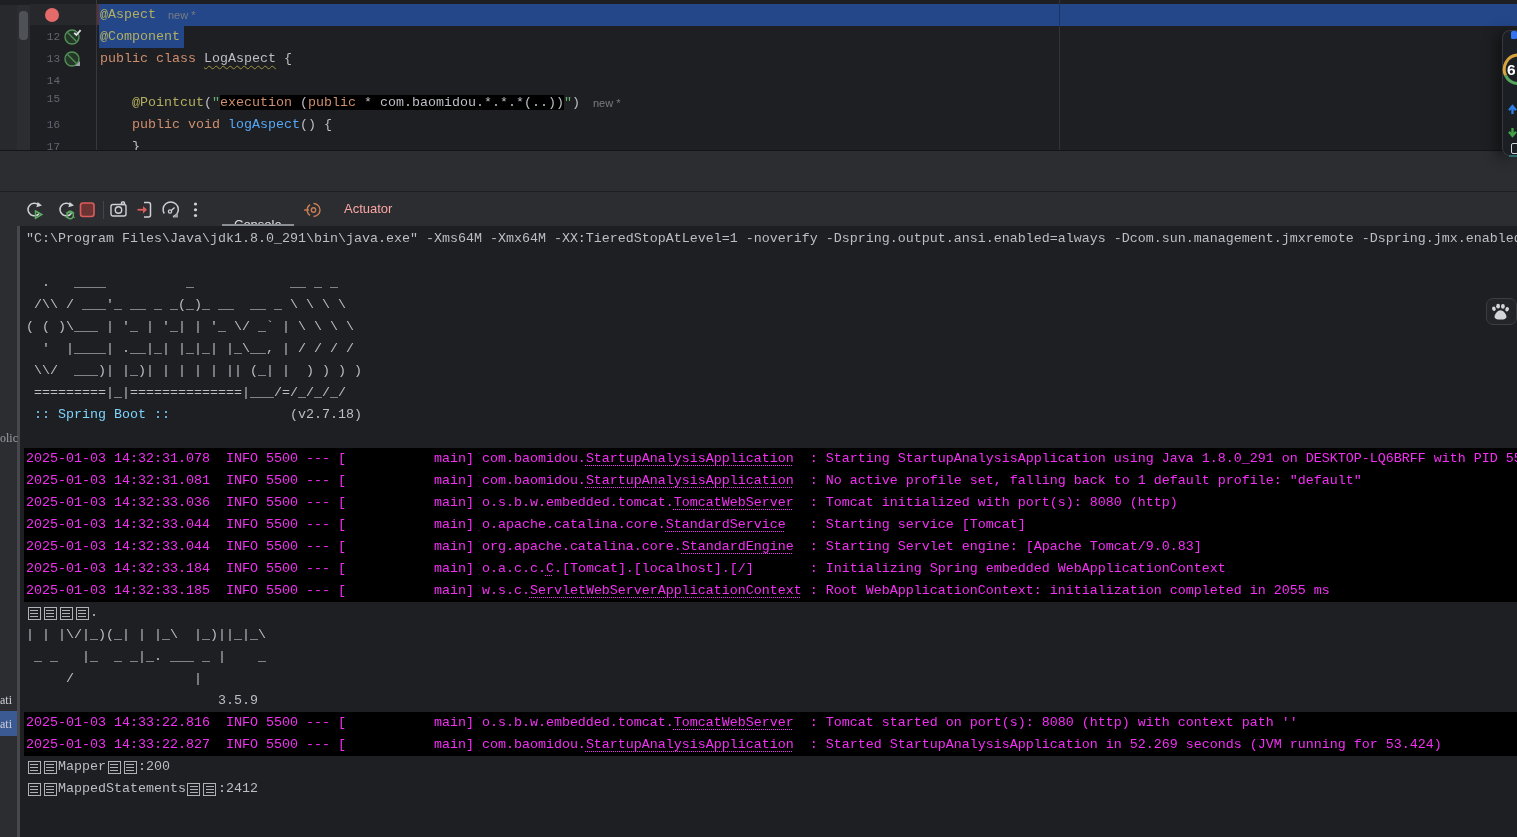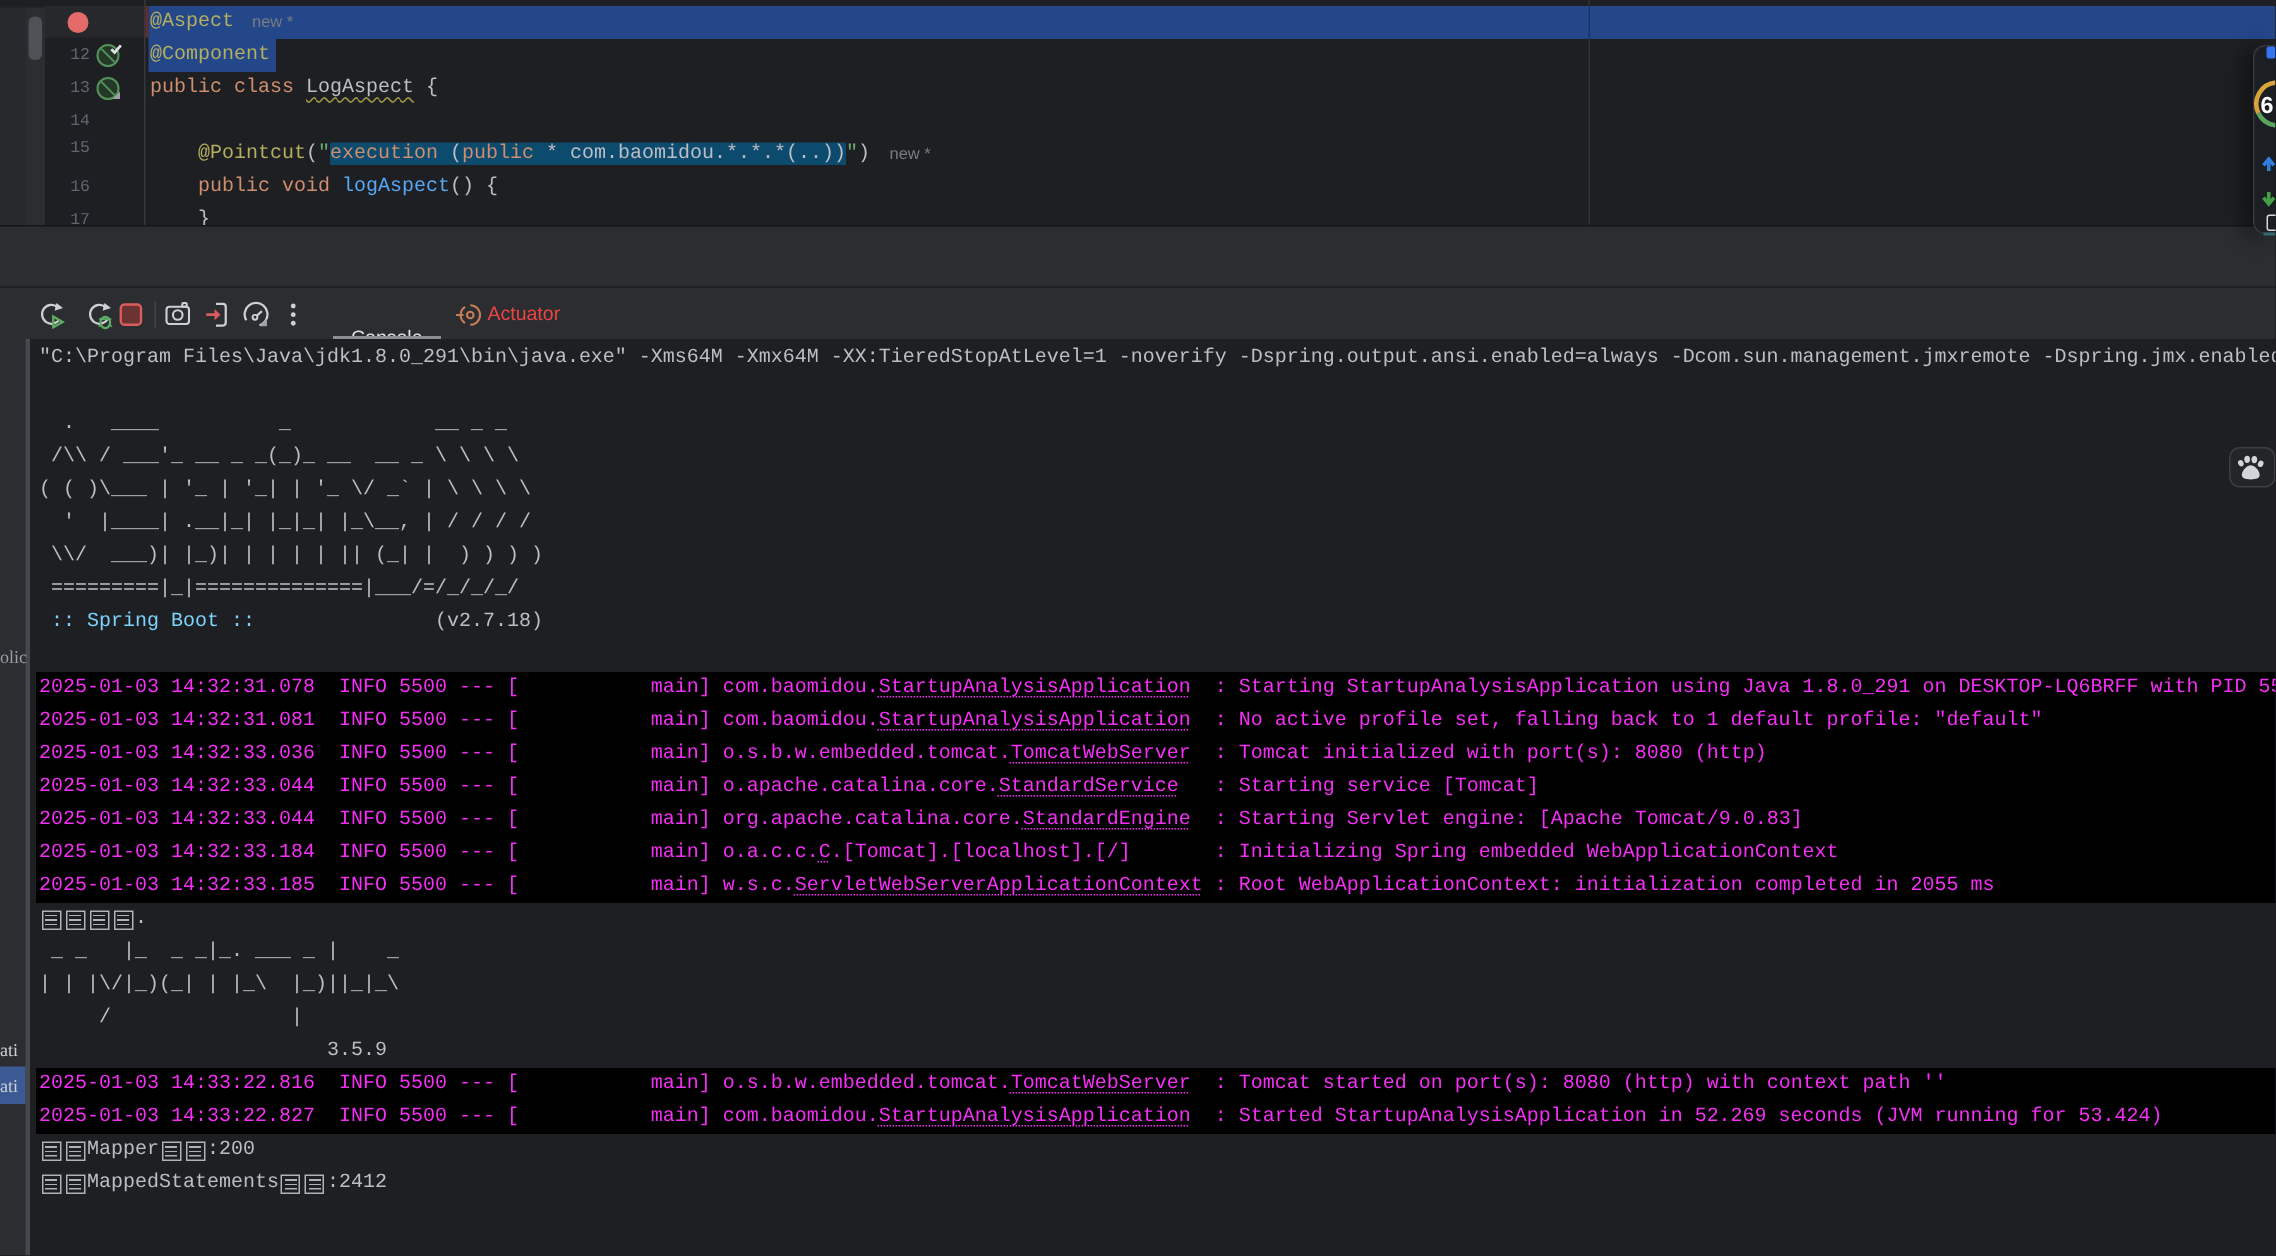--- a/index.html
+++ b/index.html
@@ -13,21 +13,21 @@
 #gutline{left:96px;top:0;width:1px;height:150px;background:#36383c}
 #redbar{left:97px;top:4px;width:2px;height:21px;background:#5e3133}
 #marginguide{left:1059px;top:0;width:1px;height:150px;background:#313338}
 #sel1{left:99px;top:4px;width:1418px;height:22px;background:#24478a}
 #sel2{left:99px;top:26px;width:85px;height:22px;background:#24478a}
 #mguide2{left:1059px;top:4px;width:1px;height:22px;background:rgba(0,0,0,0.28)}
 .lnum{width:30px;text-align:right;font-size:11px;line-height:22px;color:#606670;font-family:"Liberation Mono",monospace}
 .cl{left:100px;height:22px}
 .ann{color:#b3ae60}.kw{color:#cf8e6d}.pl{color:#bcbec4}.str{color:#6aab73}.mth{color:#56a8f5}
 .hint{font-family:"Liberation Sans",sans-serif;font-size:11px;color:#787c82;line-height:22px}
-.hl{background:#0c4a6e}
+.hl{background:#000000}
 .wavy{text-decoration:underline;text-decoration-style:wavy;text-decoration-color:#9d9443;text-decoration-thickness:1px;text-underline-offset:3px}
 
 #band1{left:0;top:150px;width:1517px;height:41px;background:#2b2d30;border-top:1px solid #141517}
 #band2{left:0;top:192px;width:1517px;height:34px;background:#2b2d30}
 #bandline{left:0;top:191px;width:1517px;height:1px;background:#1e1f22}
 .tab{font-family:"Liberation Sans",sans-serif;font-size:13px;color:#dfe1e5;line-height:34px}
 #tabunderline{left:222px;top:224px;width:72px;height:3px;background:#8b8e93}
 
 #console{left:0;top:226px;width:1517px;height:611px;background:#1e1f22}
 #tstrip{left:0;top:226px;width:18px;height:611px;background:#2b2d30}
@@ -138,21 +138,21 @@
 </svg>
 
 <svg class="abs" style="left:304px;top:202px" width="17" height="16" viewBox="0 0 17 16">
   <circle cx="9.5" cy="8" r="2.2" fill="none" stroke="#c77d55" stroke-width="1.4"></circle>
   <path d="M9.5 1.5 A6.5 6.5 0 1 1 9.5 14.5" fill="none" stroke="#c77d55" stroke-width="1.4"></path>
   <path d="M6 2.6 A6.5 6.5 0 0 0 6 13.4" fill="none" stroke="#c77d55" stroke-width="1.4"></path>
   <line x1="0" y1="8" x2="5" y2="8" stroke="#c77d55" stroke-width="1.4"></line>
 </svg>
 <div class="abs tab" style="left:234px;top:208px">Console</div>
 <div class="abs" id="tabunderline"></div>
-<div class="abs tab" style="left:325px;top:192px;color:#ef4444">Actuator</div>
+<div class="abs tab" style="left:344px;top:192px;color:#fca5a5">Actuator</div>
 
 <div class="abs" id="console"></div>
 <div class="abs" id="tstrip"></div>
 <div class="abs" id="tsplit"></div>
 <div class="abs treefrag" style="left:0;top:430px;color:#9c9fa6">olic</div>
 <div class="abs treefrag" style="left:0;top:692px">ati</div>
 <div class="abs" style="left:0;top:711px;width:17px;height:25px;background:#3b5a94"></div>
 <div class="abs treefrag" style="left:0;top:716px">ati</div>
 <div class="abs" id="clines">
 <div class="crow">"C:\Program Files\Java\jdk1.8.0_291\bin\java.exe" -Xms64M -Xmx64M -XX:TieredStopAtLevel=1 -noverify -Dspring.output.ansi.enabled=always -Dcom.sun.management.jmxremote -Dspring.jmx.enabled=true -Djava.rmi.server.hostname=localhost</div>
@@ -166,22 +166,22 @@
 <div class="crow"> <span class="grn">:: Spring Boot ::</span>               (v2.7.18)</div>
 <div class="crow"></div>
 <div class="crow log">2025-01-03 14:32:31.078  INFO 5500 --- [           main] com.baomidou.<u>StartupAnalysisApplication</u>  : Starting StartupAnalysisApplication using Java 1.8.0_291 on DESKTOP-LQ6BRFF with PID 5500 (D:\work\startup\target\classes started by admin in D:\work\startup)</div>
 <div class="crow log">2025-01-03 14:32:31.081  INFO 5500 --- [           main] com.baomidou.<u>StartupAnalysisApplication</u>  : No active profile set, falling back to 1 default profile: "default"</div>
 <div class="crow log">2025-01-03 14:32:33.036  INFO 5500 --- [           main] o.s.b.w.embedded.tomcat.<u>TomcatWebServer</u>  : Tomcat initialized with port(s): 8080 (http)</div>
 <div class="crow log">2025-01-03 14:32:33.044  INFO 5500 --- [           main] o.apache.catalina.core.<u>StandardService</u>   : Starting service [Tomcat]</div>
 <div class="crow log">2025-01-03 14:32:33.044  INFO 5500 --- [           main] org.apache.catalina.core.<u>StandardEngine</u>  : Starting Servlet engine: [Apache Tomcat/9.0.83]</div>
 <div class="crow log">2025-01-03 14:32:33.184  INFO 5500 --- [           main] o.a.c.c.<u>C</u>.[Tomcat].[localhost].[/]       : Initializing Spring embedded WebApplicationContext</div>
 <div class="crow log">2025-01-03 14:32:33.185  INFO 5500 --- [           main] w.s.c.<u>ServletWebServerApplicationContext</u> : Root WebApplicationContext: initialization completed in 2055 ms</div>
 <div class="crow"><span class="cjk"></span><span class="cjk"></span><span class="cjk"></span><span class="cjk"></span>.</div>
+<div class="crow">| | |\/|_)(_| | |_\  |_)||_|_\ </div>
 <div class="crow"> _ _   |_  _ _|_. ___ _ |    _ </div>
-<div class="crow">| | |\/|_)(_| | |_\  |_)||_|_\ </div>
 <div class="crow">     /               |         </div>
 <div class="crow">                        3.5.9 </div>
 <div class="crow log">2025-01-03 14:33:22.816  INFO 5500 --- [           main] o.s.b.w.embedded.tomcat.<u>TomcatWebServer</u>  : Tomcat started on port(s): 8080 (http) with context path ''</div>
 <div class="crow log">2025-01-03 14:33:22.827  INFO 5500 --- [           main] com.baomidou.<u>StartupAnalysisApplication</u>  : Started StartupAnalysisApplication in 52.269 seconds (JVM running for 53.424)</div>
 <div class="crow"><span class="cjk"></span><span class="cjk"></span>Mapper<span class="cjk"></span><span class="cjk"></span>:200</div>
 <div class="crow"><span class="cjk"></span><span class="cjk"></span>MappedStatements<span class="cjk"></span><span class="cjk"></span>:2412</div>
 </div>
 
 <div class="abs" id="widget"></div>
 <div class="abs" style="left:1511px;top:31px;width:6px;height:8px;background:#3574f0;border-radius:1.5px"></div>

